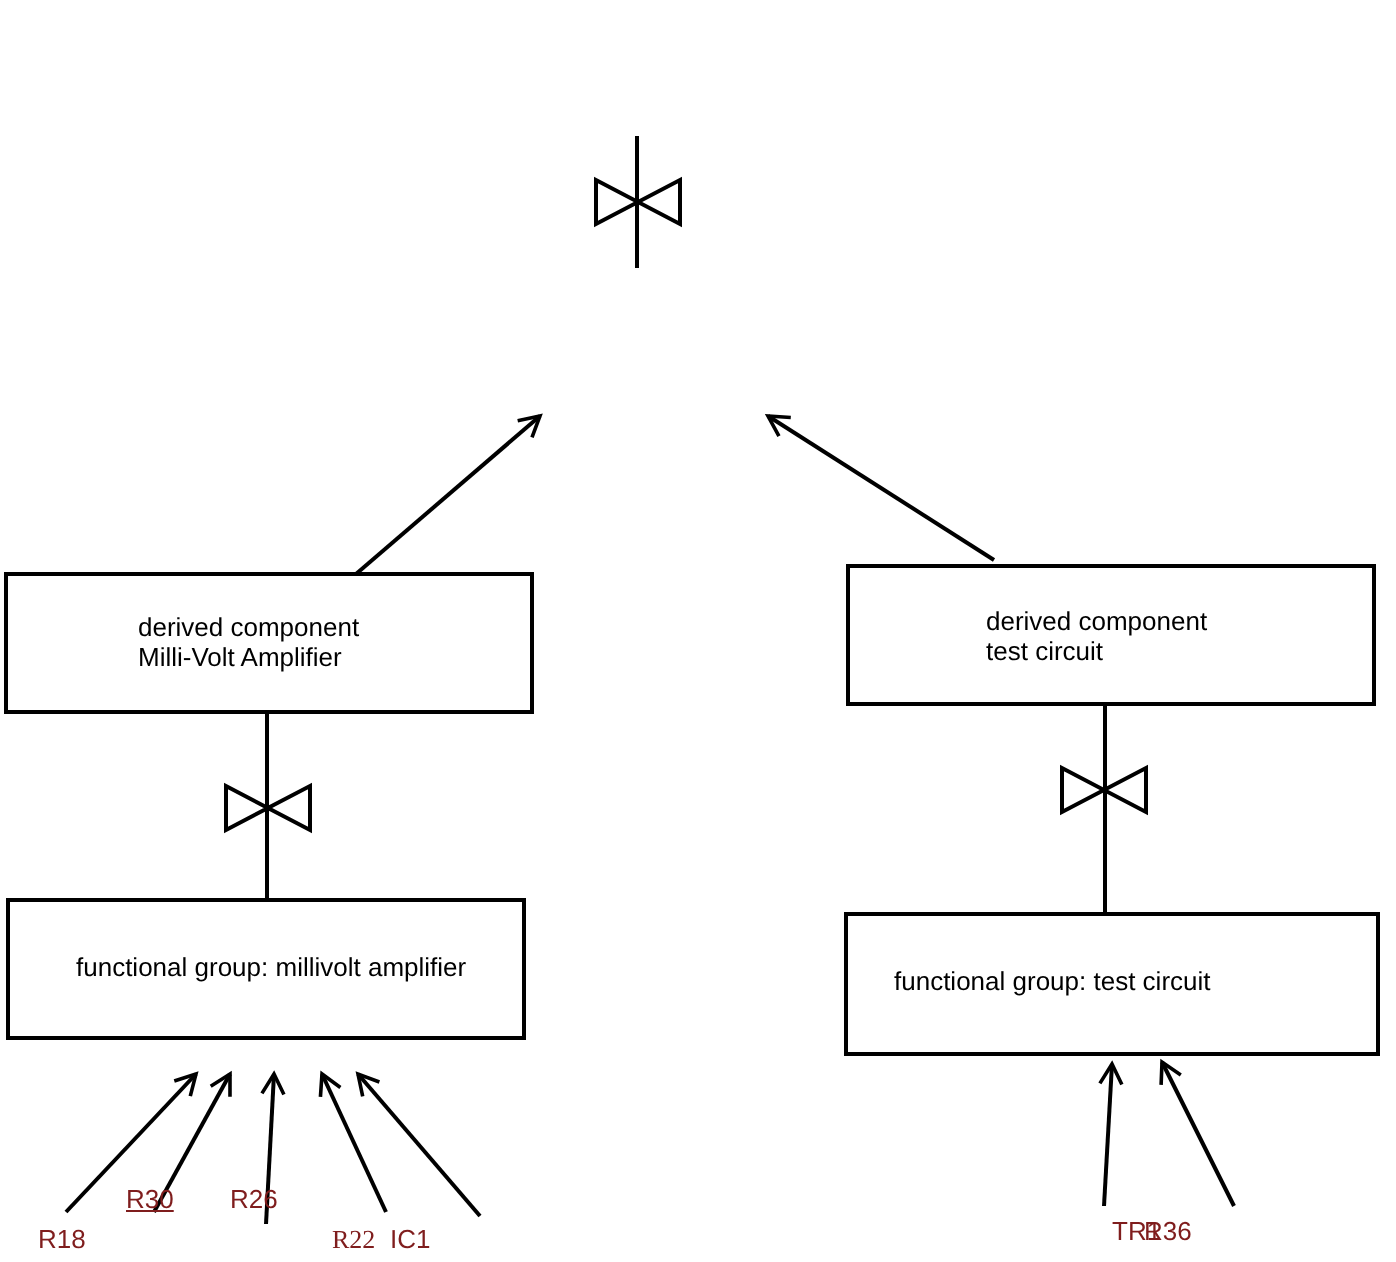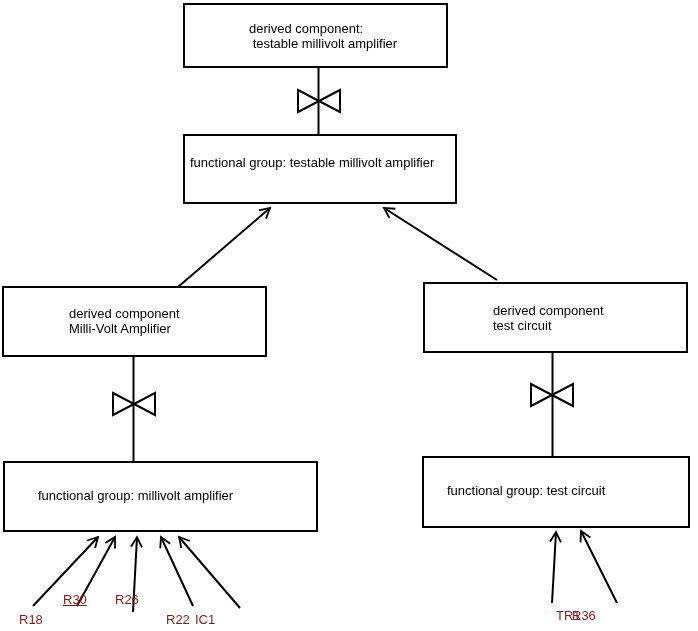--- a/index.html
+++ b/index.html
@@ -40,27 +40,27 @@
     font-size: 13px;
     line-height: 15px;
     color: #7f1d1d;
     white-space: nowrap;
   }
   
   #box-top        { left:183px; top:3px;   width:265px; height:65px; padding:16px 4px 0 64px; }
   #box-fg-top     { left:183px; top:134px; width:274px; height:70px; padding:19px 4px 0 5px;  }
   #box-derived-l  { left:2px;   top:286px; width:265px; height:71px; padding:18px 4px 0 65px; }
   #box-derived-r  { left:423px; top:282px; width:265px; height:71px; padding:19px 4px 0 68px; }
-  #box-fg-l       { left:3px;   top:461px; width:315px; height:71px; padding:25px 16px 0 33px; }
+  #box-fg-l       { left:3px;   top:449px; width:260px; height:71px; padding:25px 16px 0 33px; }
   #box-fg-r       { left:422px; top:456px; width:268px; height:72px; padding:25px 4px 0 23px; }
 
   #label-r18 { left:19px;  top:612px; }
   #label-r30 { left:63px;  top:592px;text-decoration:underline; }
   #label-r26 { left:115px; top:592px; }
-  #label-r22 { left:166px; top:612px; }
+  #label-r22 { left:166px; top:612px;font-family:Liberation Serif, serif; }
   #label-ic1 { left:195px; top:612px; }
   #label-tr1 { left:540px; top:608px;margin-left:16px; }
   #label-r36 { left:572px; top:608px; }
 </style>
 </head>
 <body>
 
 <div id="canvas">
 
   <svg id="connectors" viewBox="0 0 698 631" xmlns="http://www.w3.org/2000/svg">
@@ -99,28 +99,21 @@
       <line x1="193" y1="606" x2="161" y2="537" marker-end="url(#arrow-open)"></line>
       <line x1="240" y1="608" x2="179" y2="537" marker-end="url(#arrow-open)"></line>
     </g>
 
     <g stroke="#000000" stroke-width="2">
       <line x1="552" y1="603" x2="556" y2="532" marker-end="url(#arrow-open)"></line>
       <line x1="617" y1="603" x2="581" y2="531" marker-end="url(#arrow-open)"></line>
     </g>
   </svg>
 
-  <div class="node" id="box-top">
-    <span class="node-label">derived component:
- testable millivolt amplifier</span>
-  </div>
 
-  <div class="node" id="box-fg-top">
-    <span class="node-label">functional group: testable millivolt amplifier</span>
-  </div>
 
   <div class="node" id="box-derived-l">
     <span class="node-label">derived component
 Milli-Volt Amplifier</span>
   </div>
 
   <div class="node" id="box-derived-r">
     <span class="node-label">derived component
 test circuit</span>
   </div>

